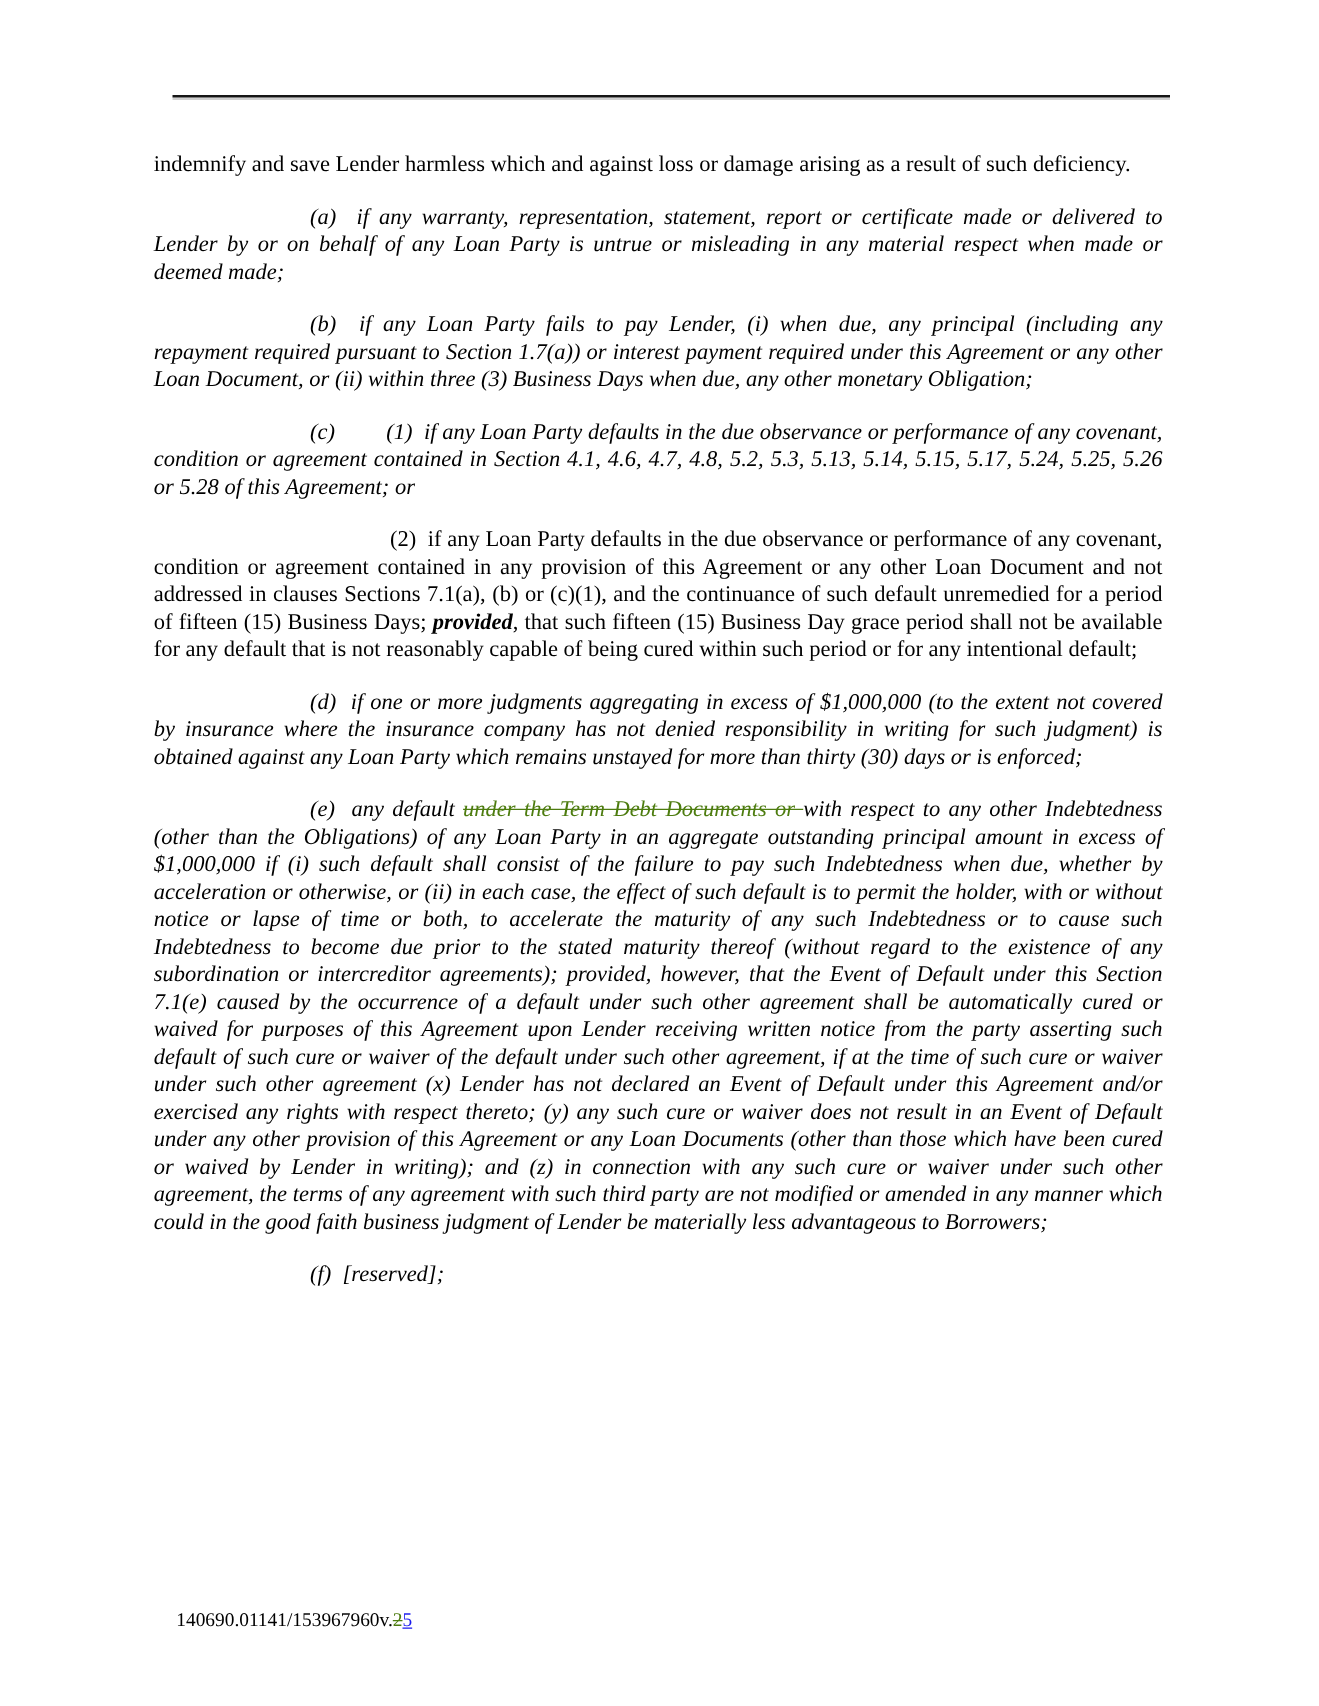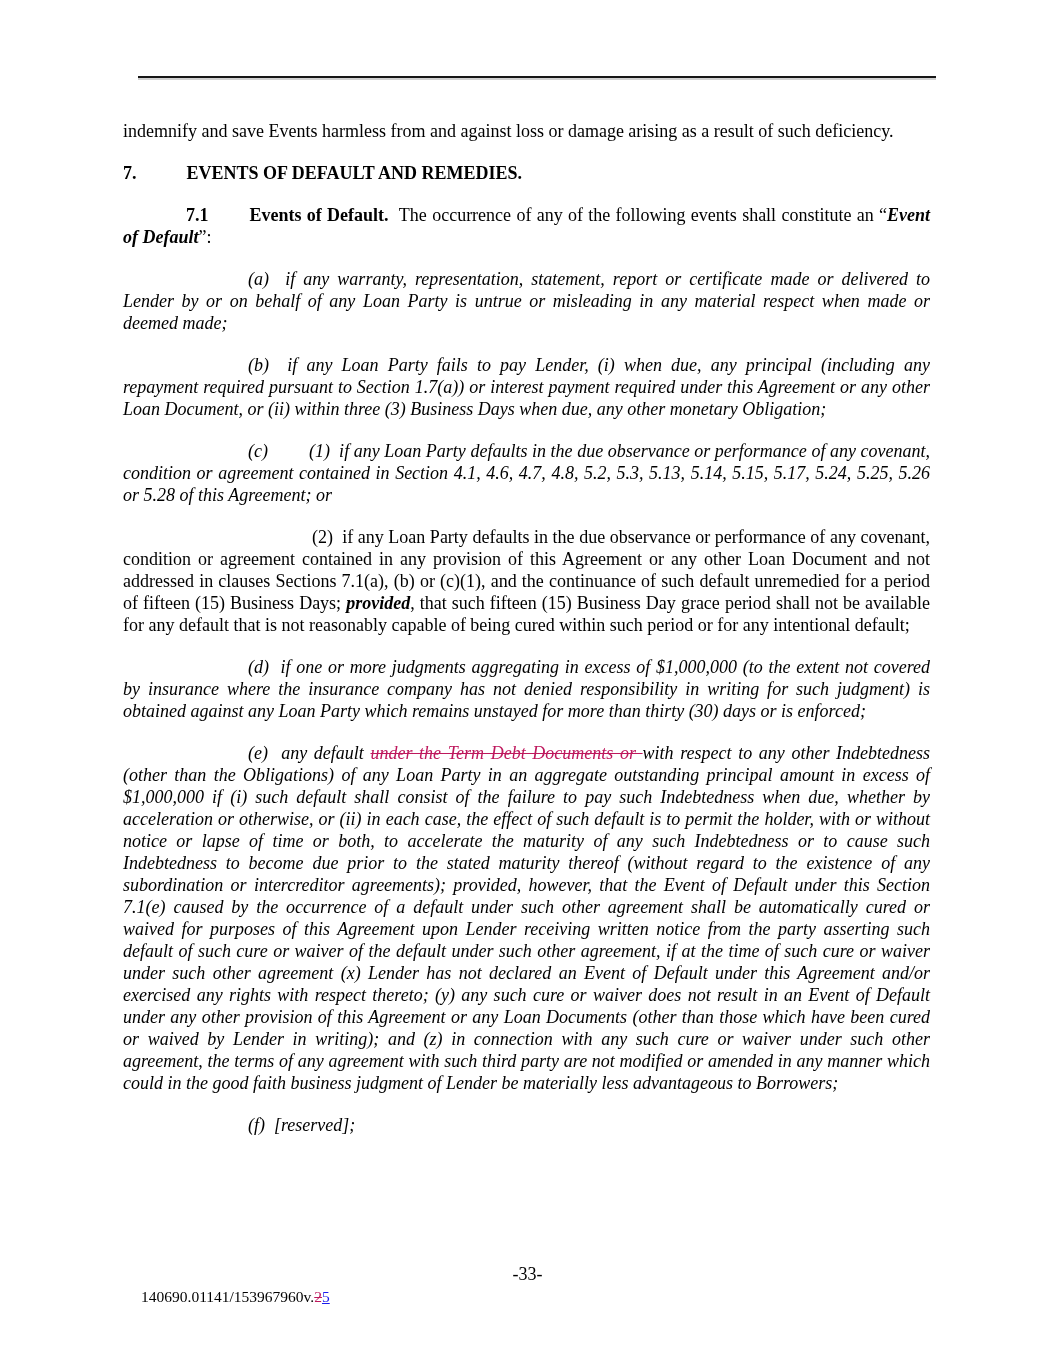--- a/index.html
+++ b/index.html
@@ -34,21 +34,21 @@
     line-height: 22px;
     text-align: justify;
     color: #000;
   }
   .para:last-child { margin-bottom: 16px; }
   .ind-1 { text-indent: 63px; }
   .ind-2 { text-indent: 125px; font-style: italic; }
   .ind-3 { text-indent: 189px; }
   .b  { font-weight: bold; }
   .bi { font-weight: bold; font-style: italic; }
-  .del { color: #be185d; text-decoration: line-through; }
+  .del { color: #4d7c0f; text-decoration: line-through; }
   .ins { color: #1a1aee; text-decoration: underline; }
   .tab  { display: inline-block; width: 41px; }
   .tabw { display: inline-block; width: 50px; }
   .page-number {
     position: absolute;
     top: 1263px; left: 0;
     width: 1055px;
     text-align: center;
     font-size: 18px;
     line-height: 22px;
@@ -60,28 +60,25 @@
     line-height: 19px;
   }
 </style>
 </head>
 <body>
 
 <div class="page">
   <div class="header-rule"></div>
 
   <div class="content">
-      <p class="para"><span>indemnify and save Events harmless from and against loss or damage arising as a result of such deficiency.</span></p>
-      <p class="para"><span class="b">7.</span><span class="tabw"></span><span class="b">EVENTS OF DEFAULT AND REMEDIES.</span></p>
-      <p class="para ind-1"><span class="b">7.1</span><span class="tab"></span><span class="b">Events of Default.</span><span>&nbsp; The occurrence of any of the following events shall constitute an “</span><span class="bi">Event of Default</span><span>”:</span></p>
+      <p class="para"><span>indemnify and save Lender harmless which and against loss or damage arising as a result of such deficiency.</span></p>
       <p class="para ind-2"><span>(a)&nbsp; if any warranty, representation, statement, report or certificate made or delivered to Lender by or on behalf of any Loan Party is untrue or misleading in any material respect when made or deemed made;</span></p>
       <p class="para ind-2"><span>(b)&nbsp; if any Loan Party fails to pay Lender, (i) when due, any principal (including any repayment required pursuant to Section 1.7(a)) or interest payment required under this Agreement or any other Loan Document, or (ii) within three (3) Business Days when due, any other monetary Obligation;</span></p>
       <p class="para ind-2"><span>(c)</span><span class="tab"></span><span>(1)&nbsp; if any Loan Party defaults in the due observance or performance of any covenant, condition or agreement contained in Section 4.1, 4.6, 4.7, 4.8, 5.2, 5.3, 5.13, 5.14, 5.15, 5.17, 5.24, 5.25, 5.26 or 5.28 of this Agreement; or</span></p>
       <p class="para ind-3"><span>(2)&nbsp; if any Loan Party defaults in the due observance or performance of any covenant, condition or agreement contained in any provision of this Agreement or any other Loan Document and not addressed in clauses Sections 7.1(a), (b) or (c)(1), and the continuance of such default unremedied for a period of fifteen (15) Business Days; </span><span class="bi">provided</span><span>, that such fifteen (15) Business Day grace period shall not be available for any default that is not reasonably capable of being cured within such period or for any intentional default;</span></p>
       <p class="para ind-2"><span>(d)&nbsp; if one or more judgments aggregating in excess of $1,000,000 (to the extent not covered by insurance where the insurance company has not denied responsibility in writing for such judgment) is obtained against any Loan Party which remains unstayed for more than thirty (30) days or is enforced;</span></p>
       <p class="para ind-2"><span>(e)&nbsp; any default </span><span class="del">under the Term Debt Documents or </span><span>with respect to any other Indebtedness (other than the Obligations) of any Loan Party in an aggregate outstanding principal amount in excess of $1,000,000 if (i) such default shall consist of the failure to pay such Indebtedness when due, whether by acceleration or otherwise, or (ii) in each case, the effect of such default is to permit the holder, with or without notice or lapse of time or both, to accelerate the maturity of any such Indebtedness or to cause such Indebtedness to become due prior to the stated maturity thereof (without regard to the existence of any subordination or intercreditor agreements); provided, however, that the Event of Default under this Section 7.1(e) caused by the occurrence of a default under such other agreement shall be automatically cured or waived for purposes of this Agreement upon Lender receiving written notice from the party asserting such default of such cure or waiver of the default under such other agreement, if at the time of such cure or waiver under such other agreement (x) Lender has not declared an Event of Default under this Agreement and/or exercised any rights with respect thereto; (y) any such cure or waiver does not result in an Event of Default under any other provision of this Agreement or any Loan Documents (other than those which have been cured or waived by Lender in writing); and (z) in connection with any such cure or waiver under such other agreement, the terms of any agreement with such third party are not modified or amended in any manner which could in the good faith business judgment of Lender be materially less advantageous to Borrowers;</span></p>
       <p class="para ind-2"><span>(f)&nbsp; [reserved];</span></p>
     </div>
 
-  <div class="page-number">-33-</div>
 
   <div class="doc-id"><span>140690.01141/153967960v.</span><span class="del">2</span><span class="ins">5</span></div>
 </div>
 
 </body></html>

